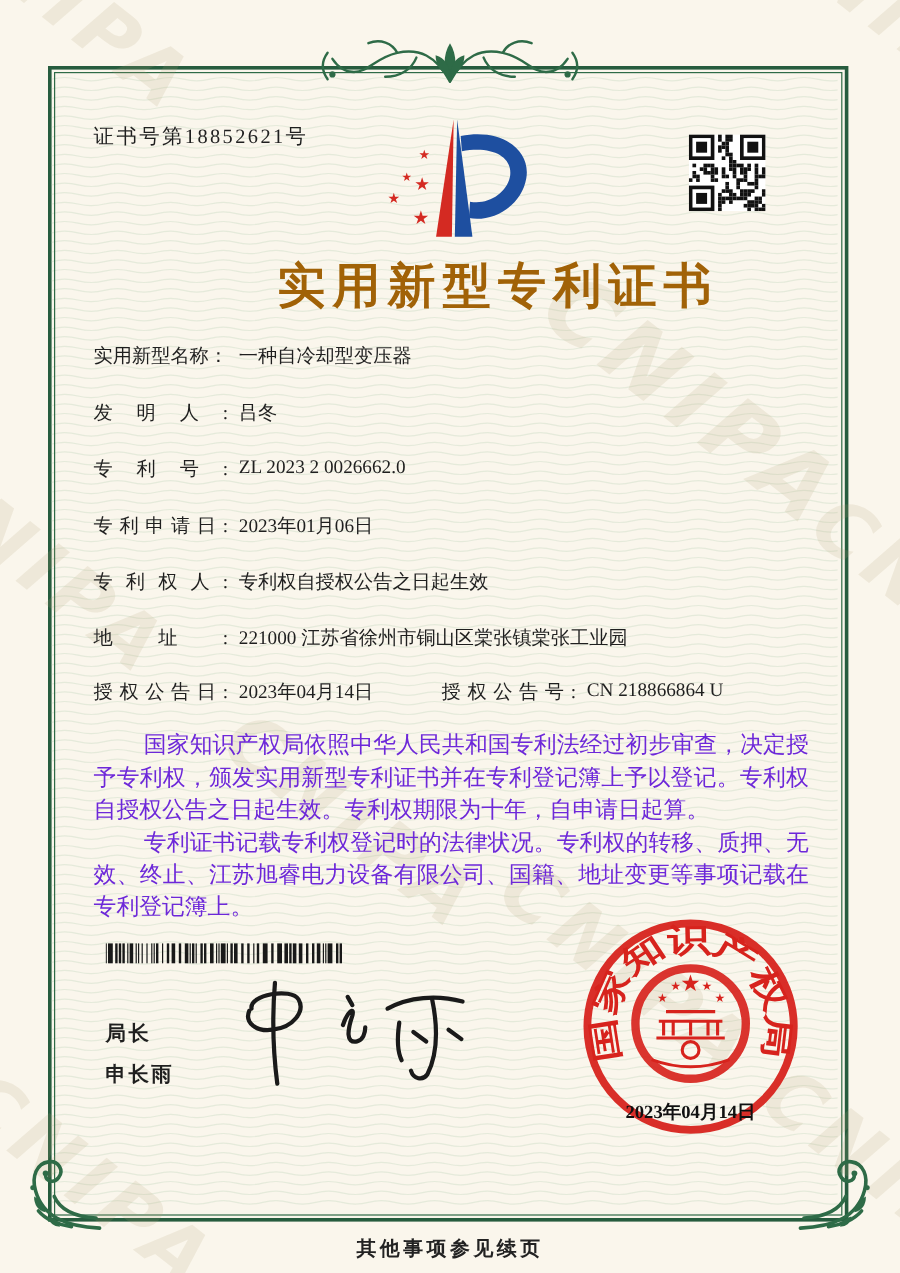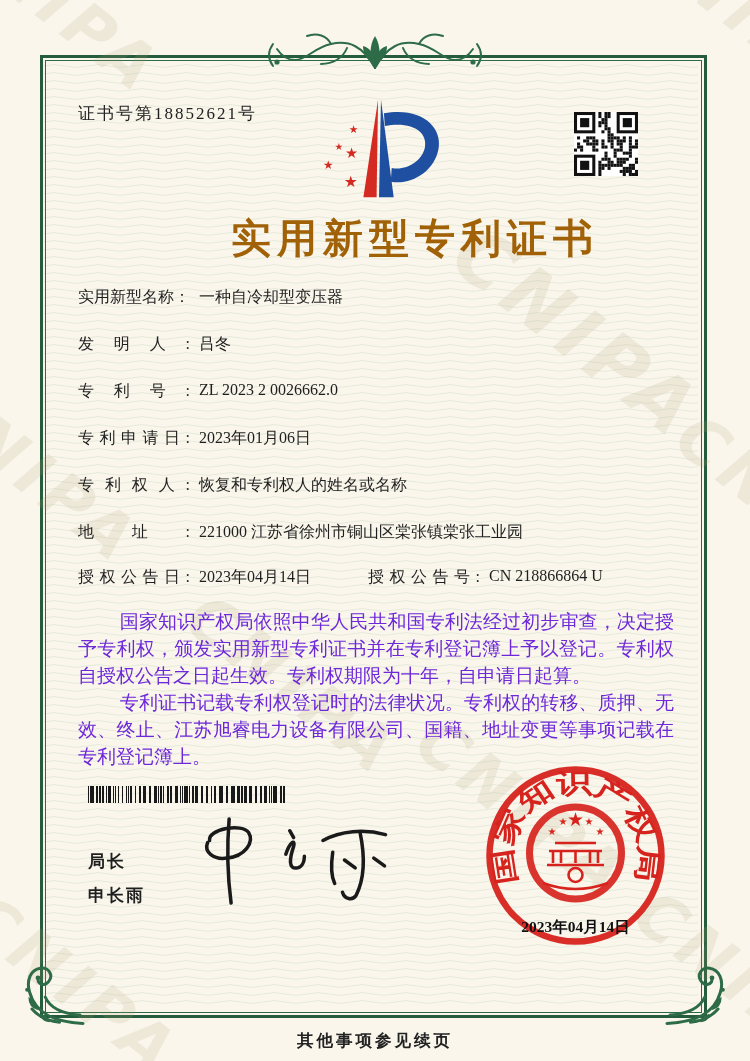--- a/index.html
+++ b/index.html
@@ -379,21 +379,21 @@
   <div class="abs frow" style="top:287px;">
     <span class="flabel">实用新型名称：</span><span class="fvalue">一种自冷却型变压器</span>
   </div>
   <div class="abs frow" style="top:381px;">
     <span class="flabel">专利号:</span><span class="fvalue">ZL 2023 2 0026662.0</span>
   </div>
   <div class="abs frow" style="top:428px;">
     <span class="flabel">专利申请日:</span><span class="fvalue">2023年01月06日</span>
   </div>
   <div class="abs frow" style="top:475px;">
-    <span class="flabel">专利权人:</span><span class="fvalue">恢复和专利权人的姓名或名称</span>
+    <span class="flabel">专利权人:</span><span class="fvalue">专利权自授权公告之日起生效</span>
   </div>
   <div class="abs frow" style="top:522px;">
     <span class="flabel">地址:</span><span class="fvalue">221000 江苏省徐州市铜山区棠张镇棠张工业园</span>
   </div>
   <div class="abs frow" style="top:567px;">
     <span class="flabel">授权公告日:</span><span class="fvalue">2023年04月14日</span>
   </div>
   <div class="abs frow frow2" style="top:567px;">
     <span class="flabel">授权公告号:</span><span class="fvalue">CN 218866864 U</span>
   </div>

